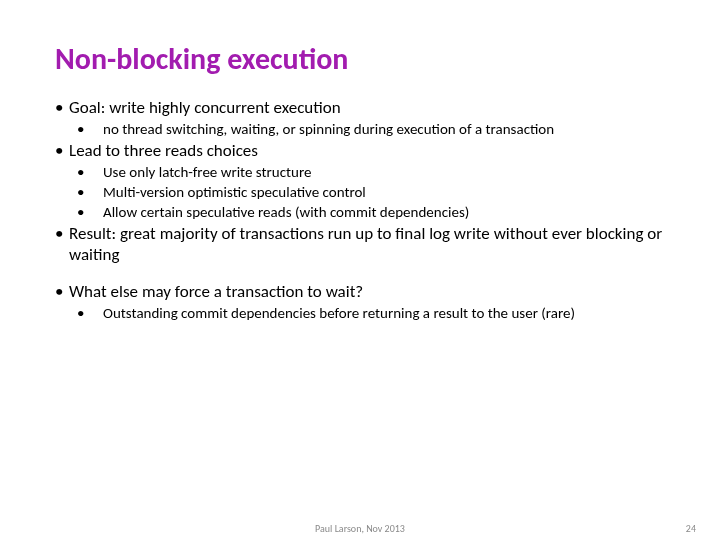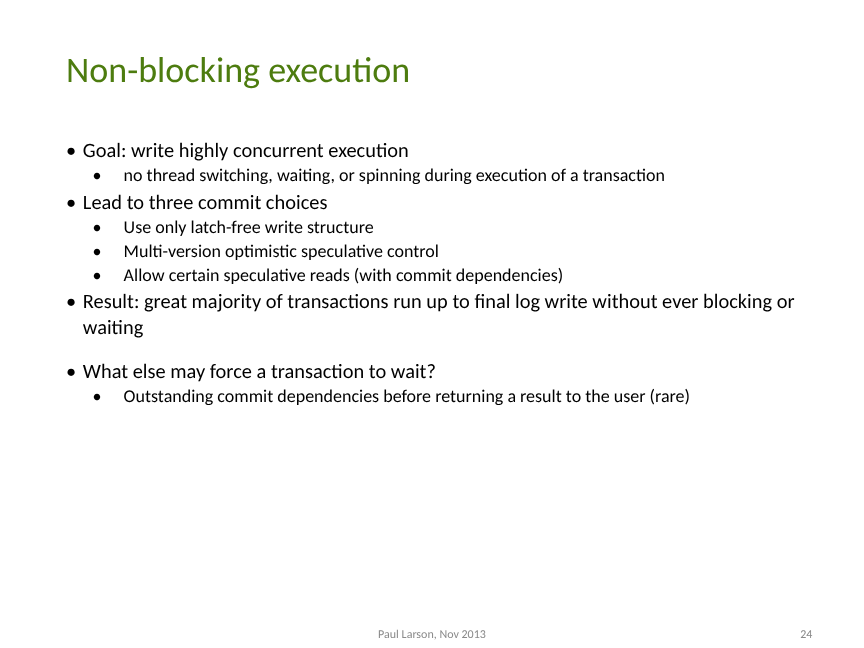--- a/index.html
+++ b/index.html
@@ -7,23 +7,23 @@
       width: 720px;
       height: 540px;
       background: #fff;
       font-family: Calibri, "Segoe UI", Arial, sans-serif;
       color: #000;
       position: relative;
       padding: 40px 55px 30px 55px;
     }
     .title {
       font-size: 30px;
-      font-weight: 400;
-      color: #4d7c0f;
-      margin-bottom: 38px;
+      font-weight: 700;
+      color: #a21caf;
+      margin-bottom: 20px;
     }
     .content {
       font-size: 17px;
       line-height: 1.25;
     }
     .b1 {
       display: flex;
       margin-bottom: 2px;
     }
     .b1 .dot {
@@ -57,42 +57,42 @@
       color: #8a8a8a;
     }
     .footer-author {
       position: absolute;
       left: 50%;
       transform: translateX(-50%);
       text-align: center;
     }
     .footer-num {
       position: absolute;
-      right: 43px;
+      right: 24px;
     }
   </style>
 </head>
 <body>
 
 <div class="title">Non-blocking execution</div>
 
 <div class="content">
 
   <div class="b1">
     <span class="dot">•</span>
     <span class="b1-text">Goal: write highly concurrent execution</span>
   </div>
   <div class="b2">
     <span class="dot">•</span>
     <span class="b2-text">no thread switching, waiting, or spinning during execution of a transaction</span>
   </div>
 
   <div class="b1">
     <span class="dot">•</span>
-    <span class="b1-text">Lead to three commit choices</span>
+    <span class="b1-text">Lead to three reads choices</span>
   </div>
   <div class="b2">
     <span class="dot">•</span>
     <span class="b2-text">Use only latch-free write structure</span>
   </div>
   <div class="b2">
     <span class="dot">•</span>
     <span class="b2-text">Multi-version optimistic speculative control</span>
   </div>
   <div class="b2">

